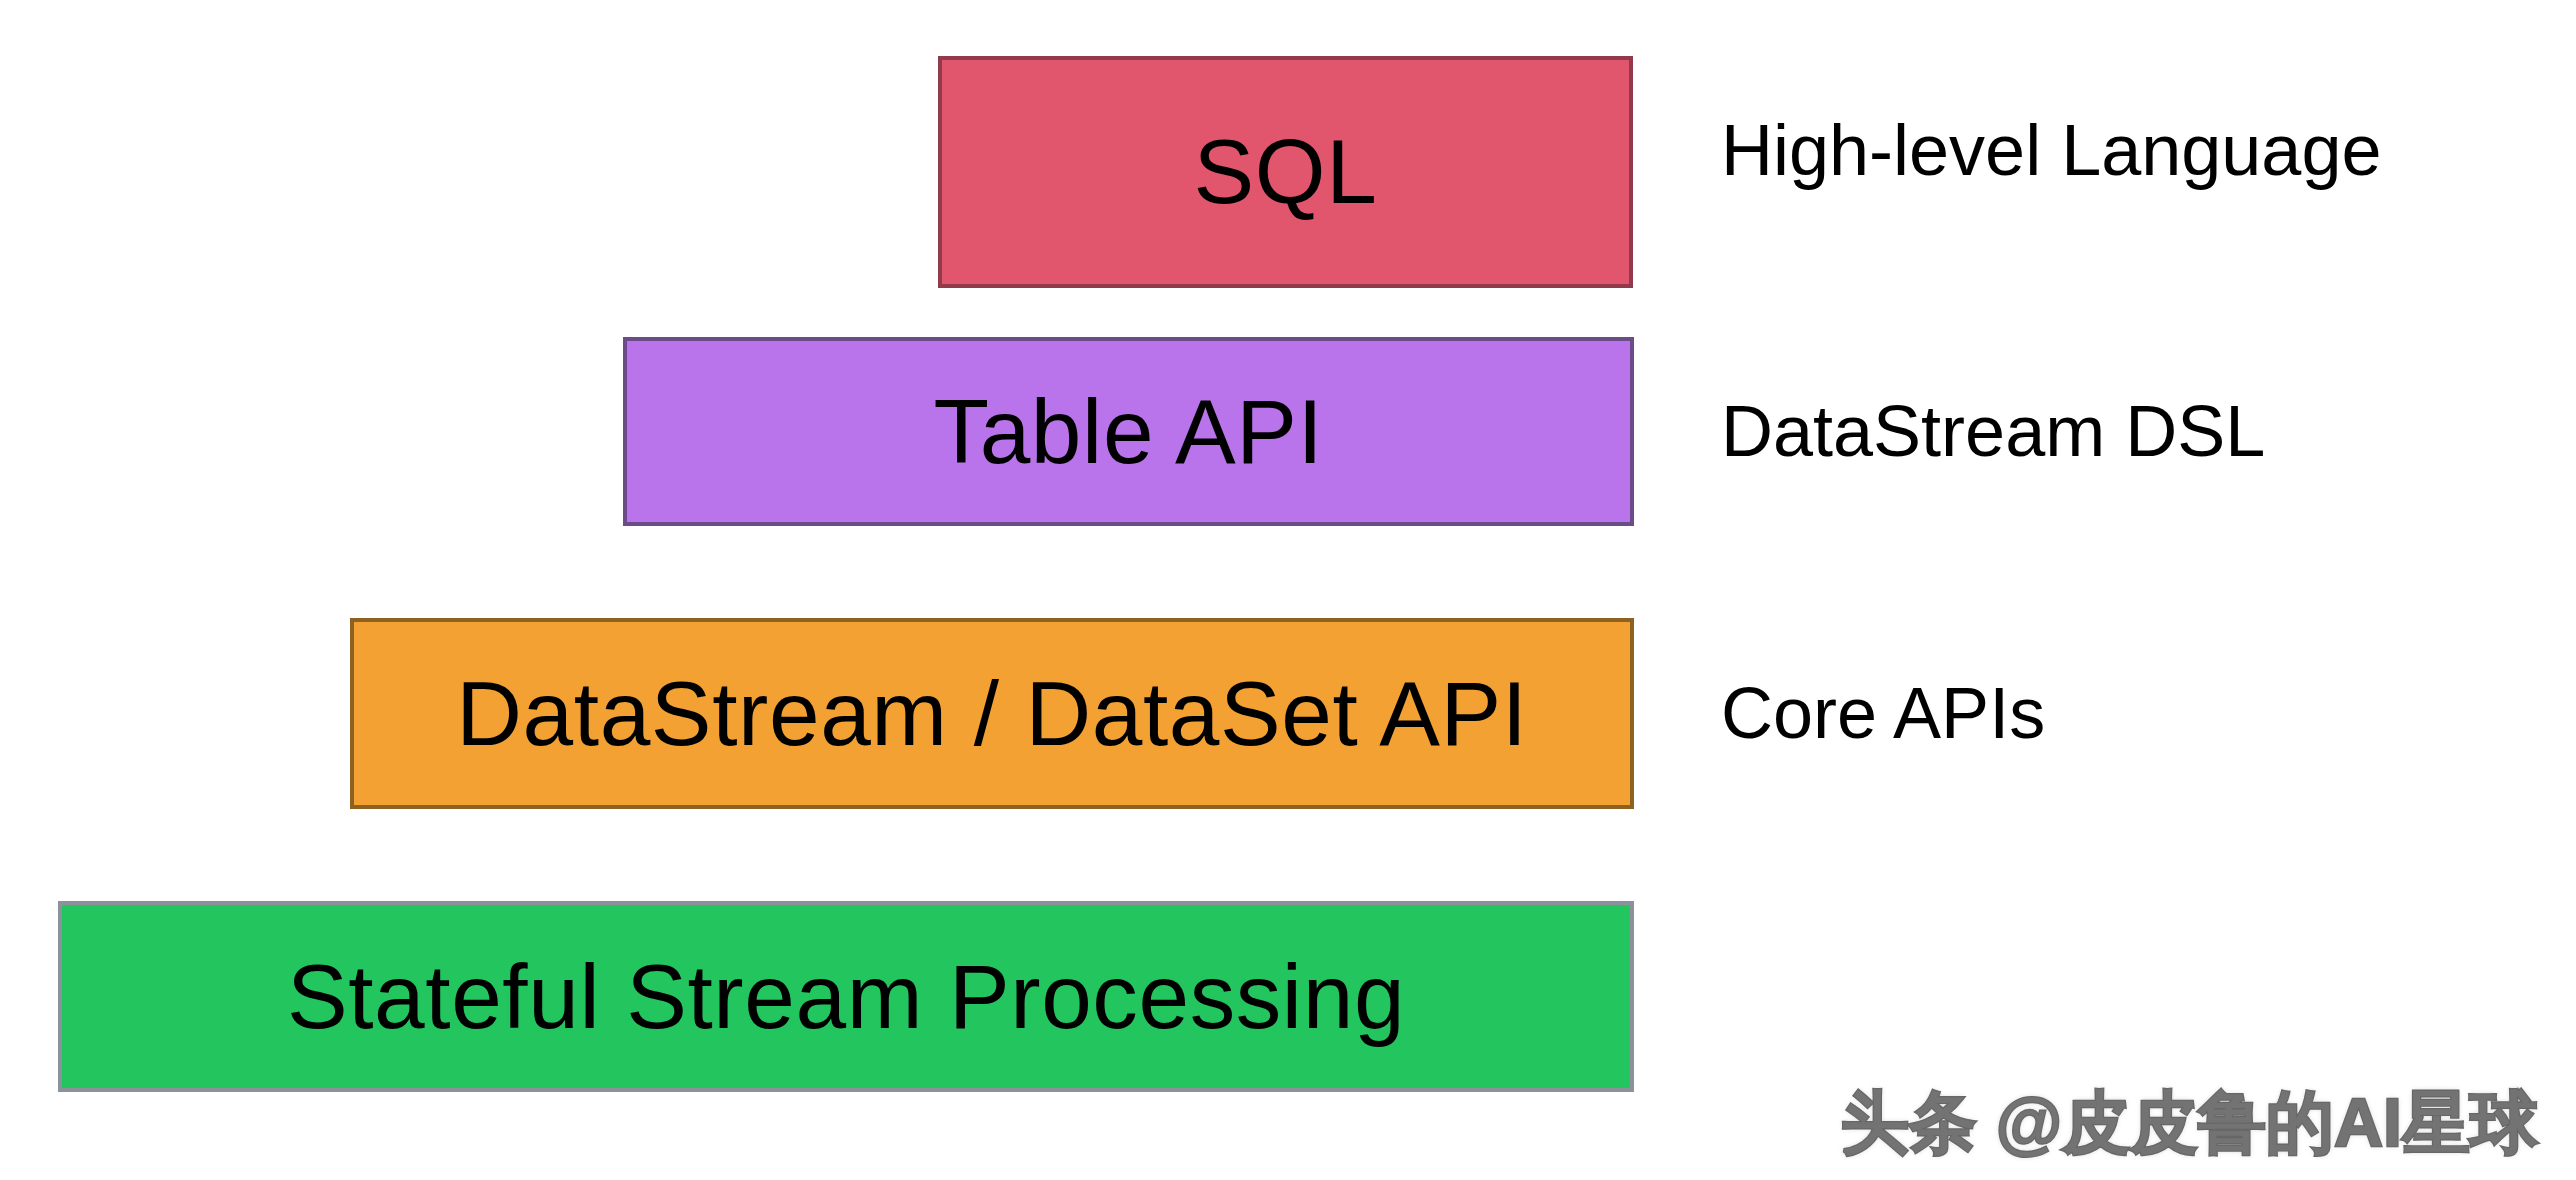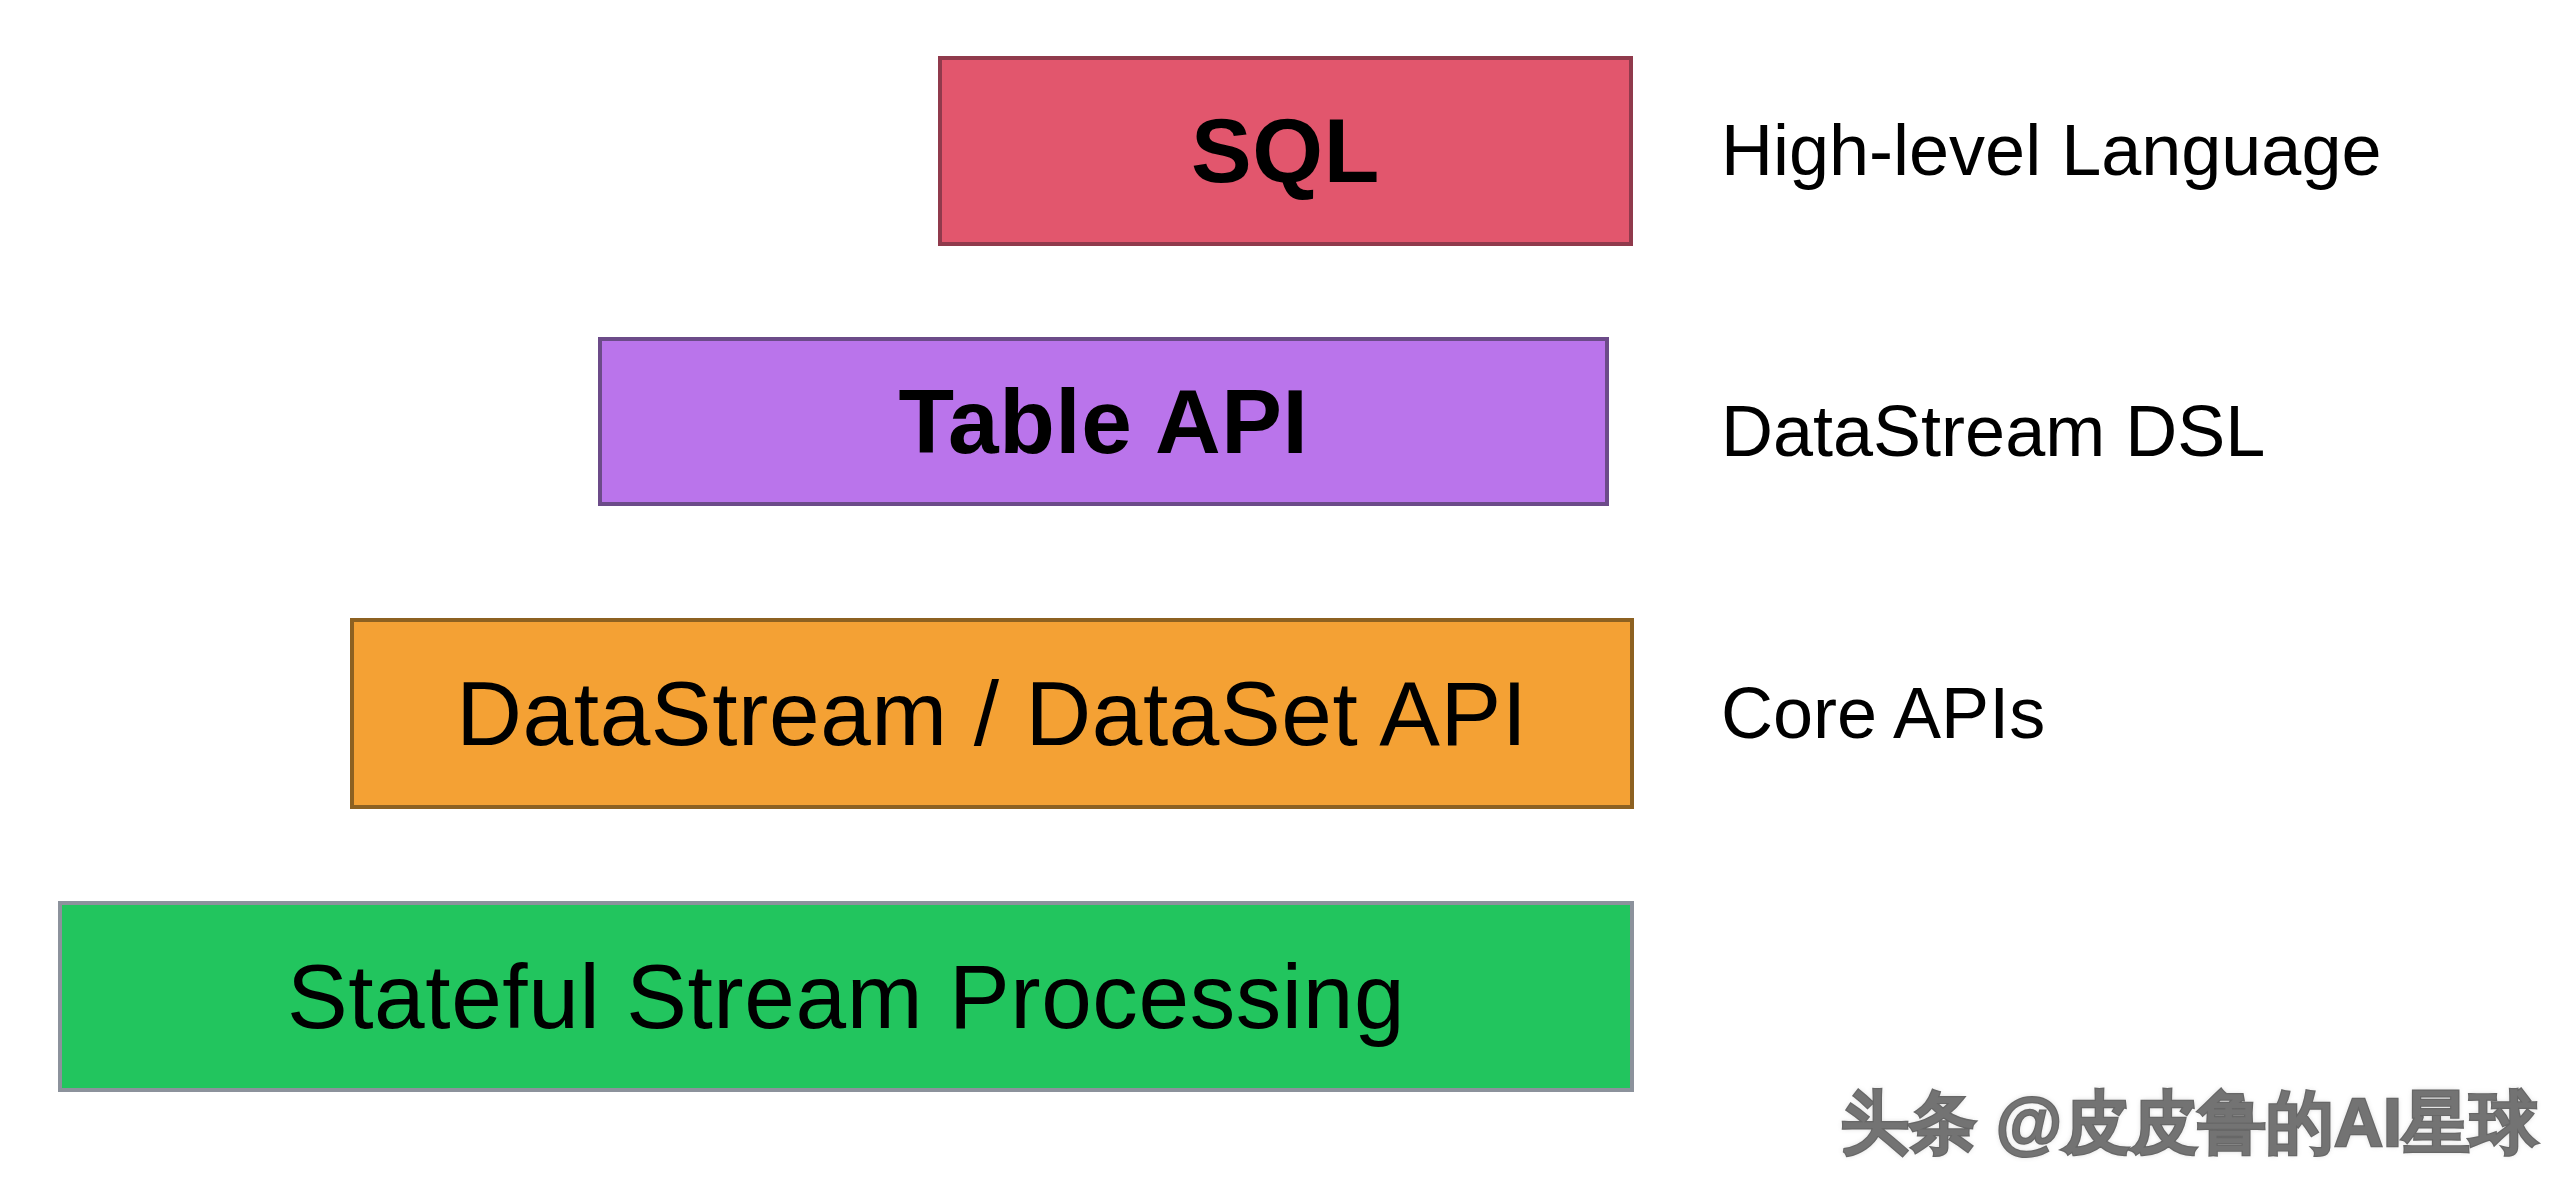--- a/index.html
+++ b/index.html
@@ -34,22 +34,22 @@
     left: 1721px;
     width: 848px;
     display: flex;
     align-items: center;
     font-size: 72px;
     color: #000000;
     line-height: 1.38;
     white-space: pre-line;
   }
   
-  .box-sql       { left: 938px; top:   56px; width: 695px; height: 190px; font-weight: bold; }
-  .box-table     { left: 598px; top:  337px; width: 1011px; height: 169px; font-weight: bold; }
+  .box-sql       { left: 938px; top:   56px; width: 695px; height: 232px; }
+  .box-table     { left: 623px; top:  337px; width: 1011px; height: 189px; }
   .box-core      { left:  350px; top: 618px; width: 1284px; height: 191px; }
   .box-stateful  { left:   58px; top: 901px; width: 1576px; height: 191px; }
 
   .ann-sql       { top:   56px; height: 190px; }
   .ann-table     { top:  337px; height: 189px; }
   .ann-core      { top: 618px; height: 191px; text-align: center; }
   .ann-stateful  { top: 889px; height: 216px; }
 
   .watermark {
     position: absolute;

